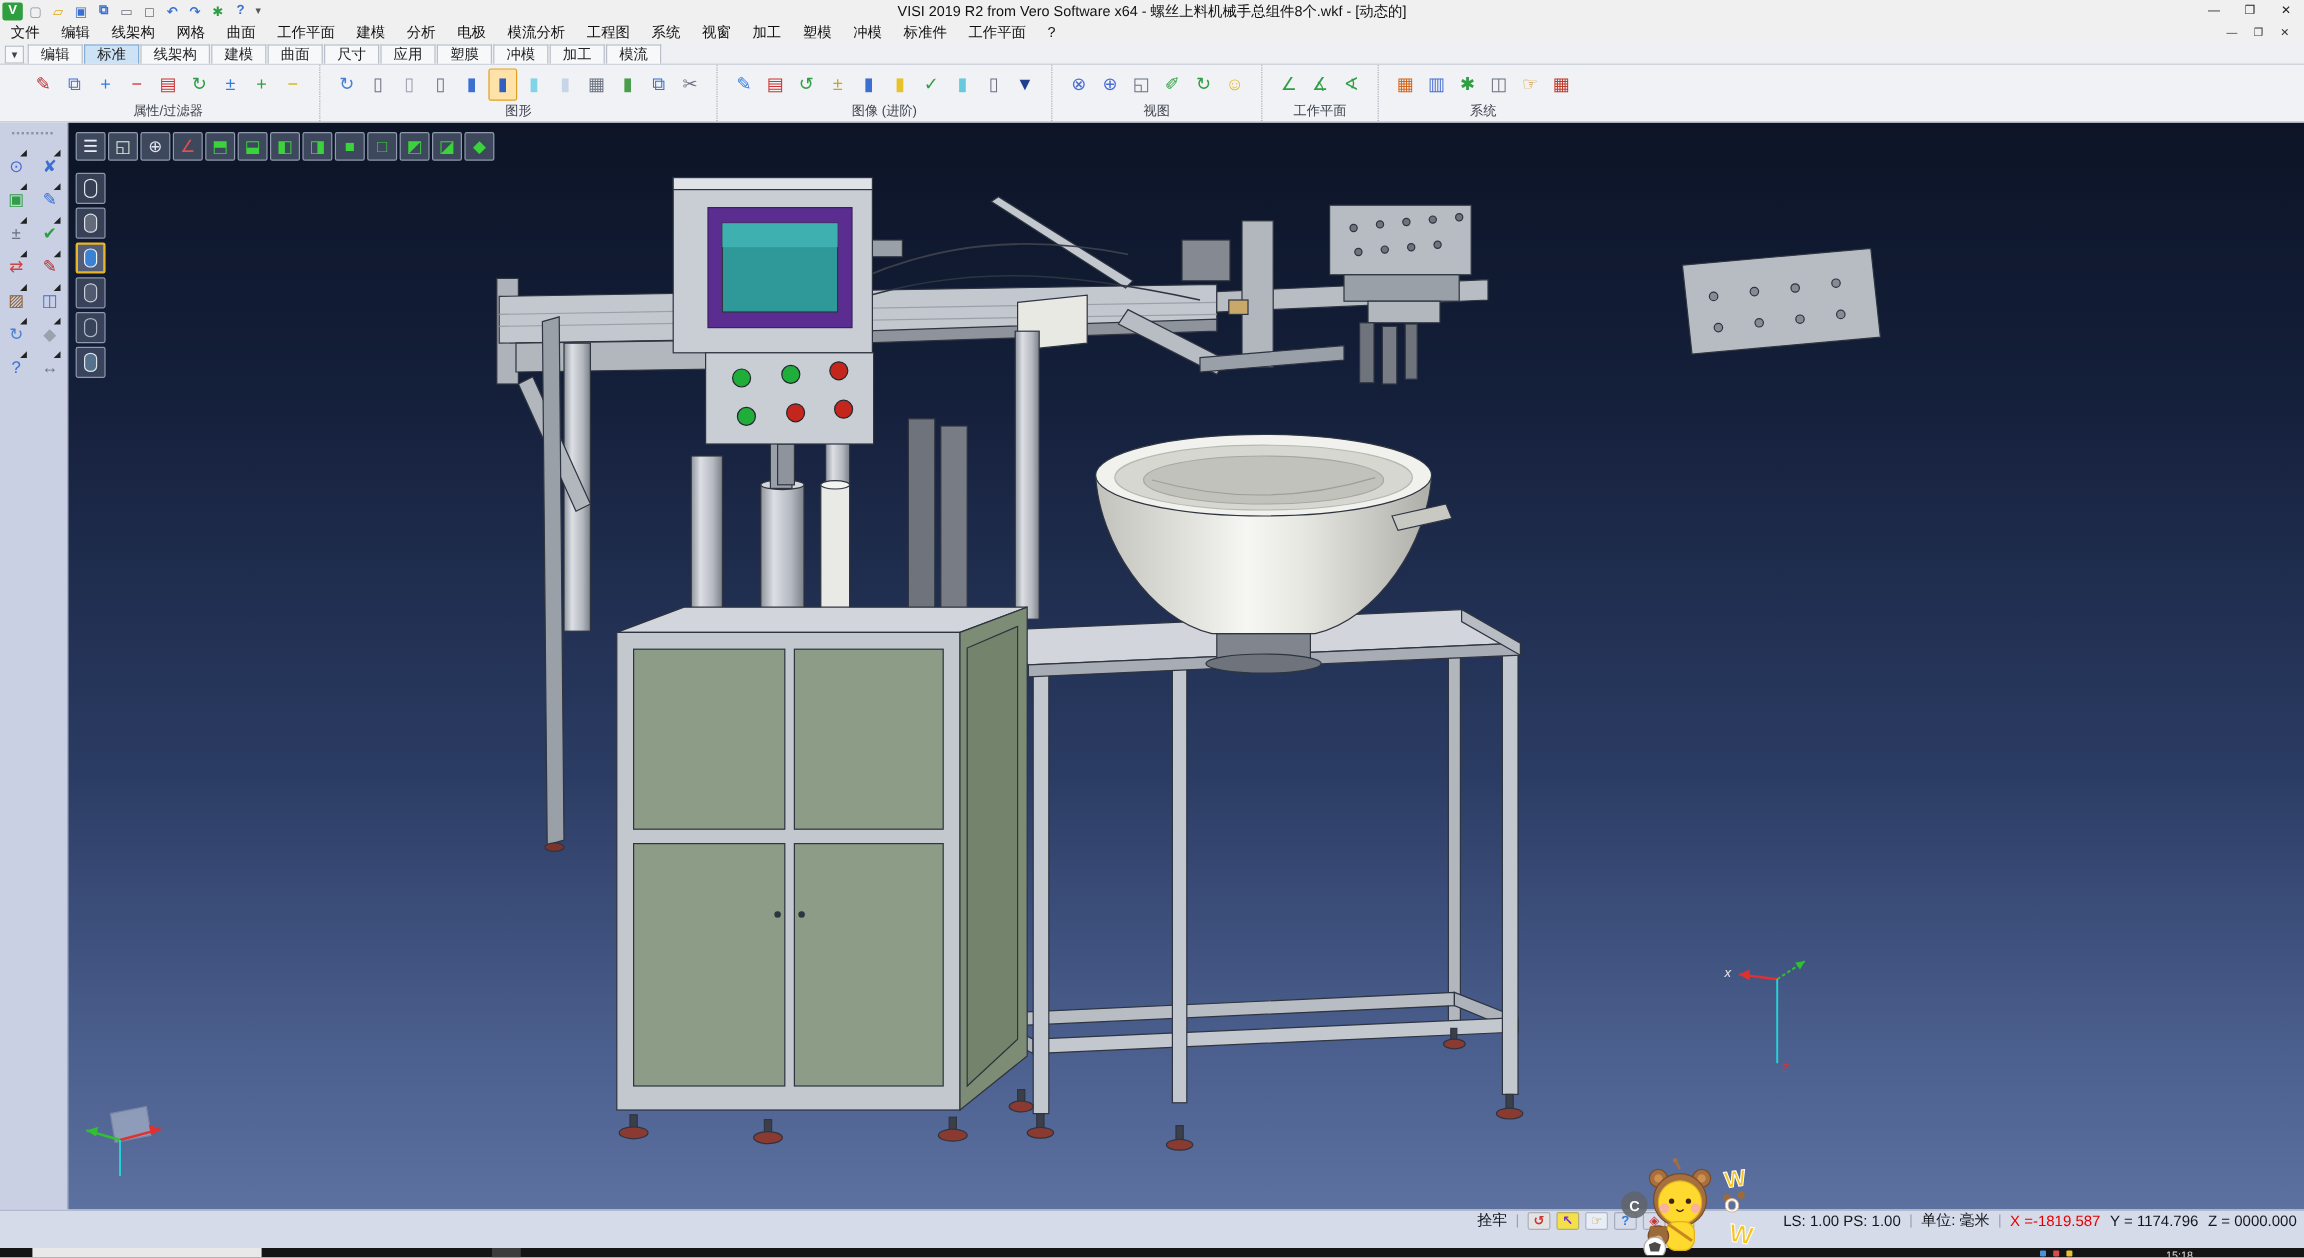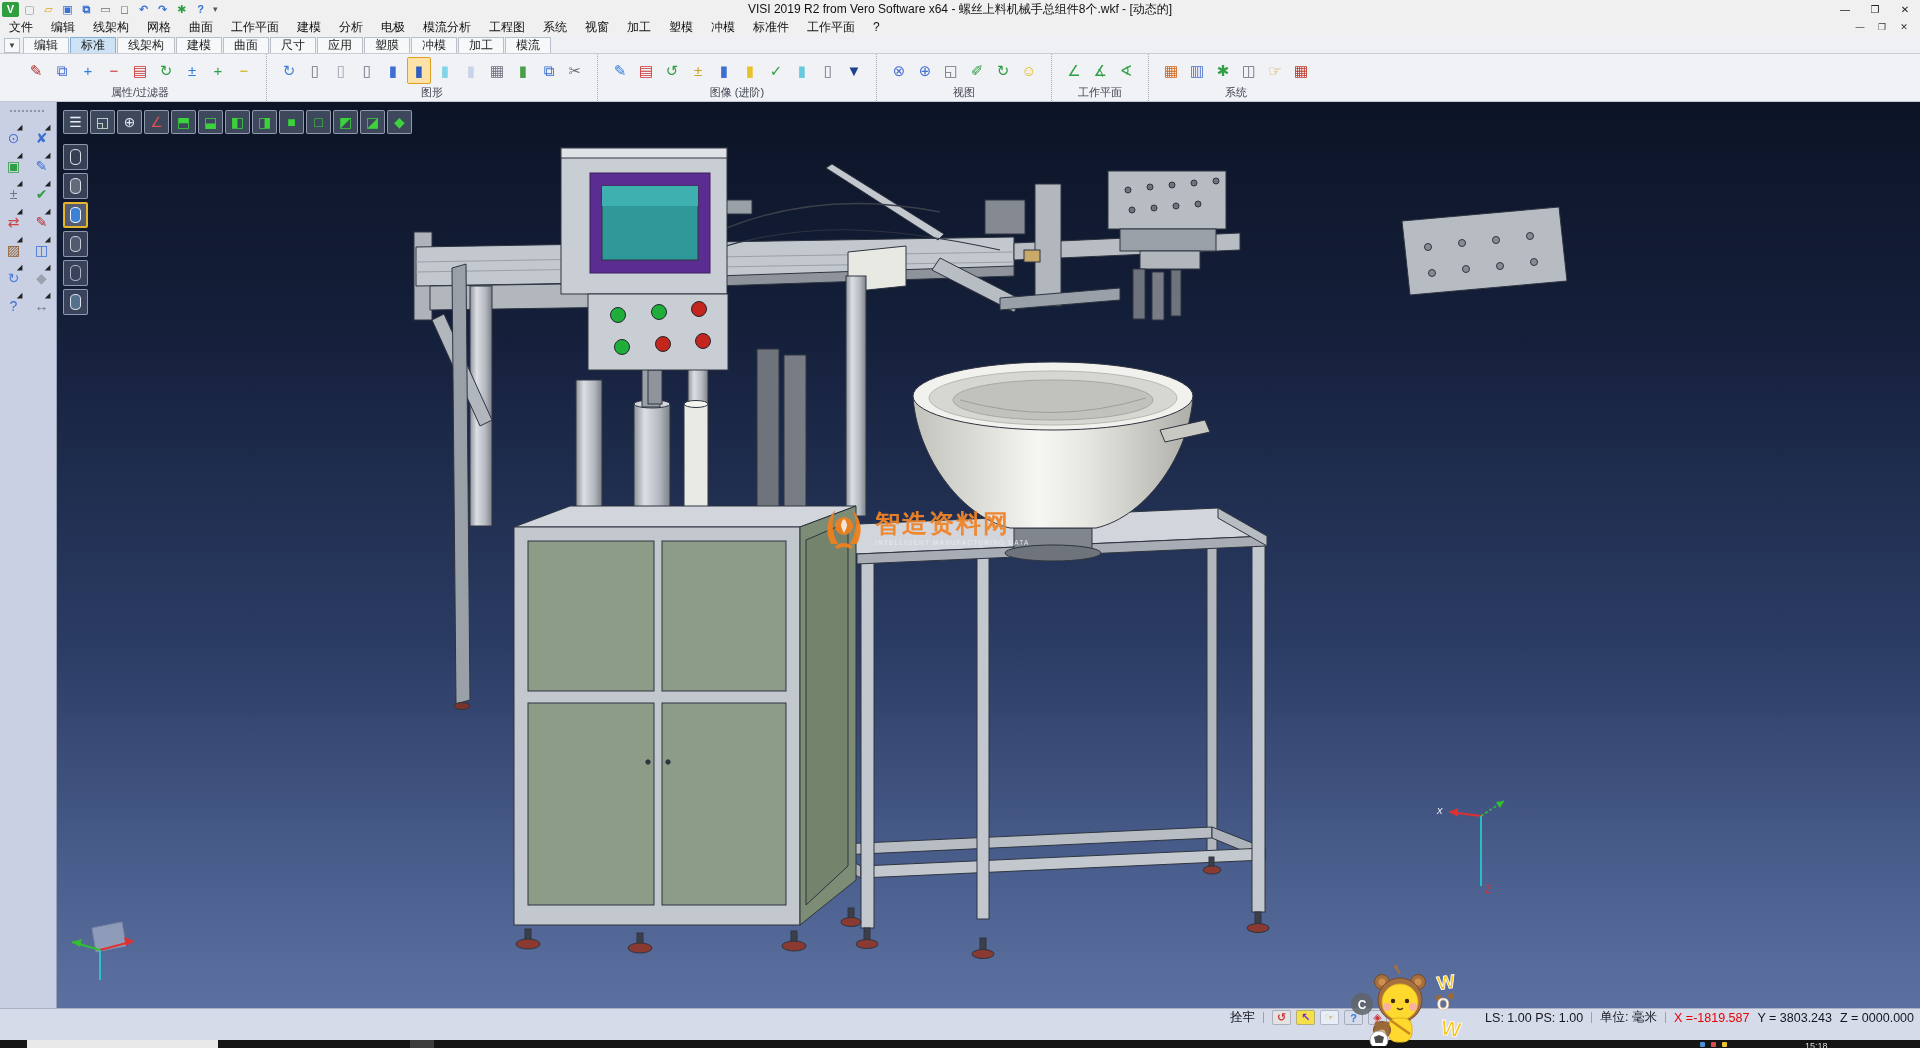--- a/index.html
+++ b/index.html
@@ -672,33 +672,20 @@
           <i class="cyl" style="background: rgba(230, 234, 240, 0.15); border-color: rgb(200, 205, 216);"></i>
         </span>
         <span class="sbtn" data-sel="0">
           <i class="cyl" style="background: transparent; border-color: rgb(174, 180, 194);"></i>
         </span>
         <span class="sbtn" data-sel="0">
           <i class="cyl" style="background: rgba(140, 200, 230, 0.35); border-color: rgb(221, 226, 234);"></i>
         </span>
       </div>
 
-    <div class="watermark">
-      <svg width="46" height="44" viewBox="0 0 46 44">
-        <path d="M10 38 Q1 20 14 4 Q8 22 17 38 Z" fill="#ee8020"></path>
-        <path d="M36 38 Q45 20 32 4 Q38 22 29 38 Z" fill="#ee8020"></path>
-        <circle cx="23" cy="20" r="9" fill="#ee8020"></circle>
-        <path d="M23 13 q6 4 0 14 q-6 -10 0 -14" fill="#fff" opacity=".85"></path>
-        <path d="M14 40 Q23 34 32 40 L30 43 Q23 39 16 43 Z" fill="#ee8020"></path>
-      </svg>
-      <div>
-        <div class="wm-title">智造资料网</div>
-        <div class="wm-sub">INTELLIGENT MANUFACTURING DATA</div>
-      </div>
-    </div>
   </div>
 </div>
 
 <div class="statusbar">
   <div class="srow2">
     <div class="row2-left">
       <span>拴牢</span>
       <span class="ssep"></span>
       <div style="display:flex;gap:5px">
 
@@ -720,21 +707,21 @@
           <span class="sicon2" style="color: rgb(204, 68, 204); background: rgb(244, 224, 74);">
             <b style="font-weight:bold">⬒</b>
           </span>
         </div>
       <span class="mascot-gap"></span>
       <span>LS: 1.00 PS: 1.00</span>
       <span class="ssep"></span>
       <span>单位: 毫米</span>
       <span class="ssep"></span>
       <span class="coordx">X =-1819.587</span>
-      <span class="coordyz">Y = 3803.243</span>
+      <span class="coordyz">Y = 1174.796</span>
       <span class="coordyz">Z = 0000.000</span>
     </div>
   </div>
 </div>
 
 <div class="mascot">
   <svg width="132" height="82" viewBox="0 0 132 82">
     <g>
       <circle cx="24" cy="40" r="11" fill="#5f6368" opacity=".85"></circle>
       <text x="24" y="45" text-anchor="middle" font-size="12" font-weight="bold" fill="#fff">C</text>

